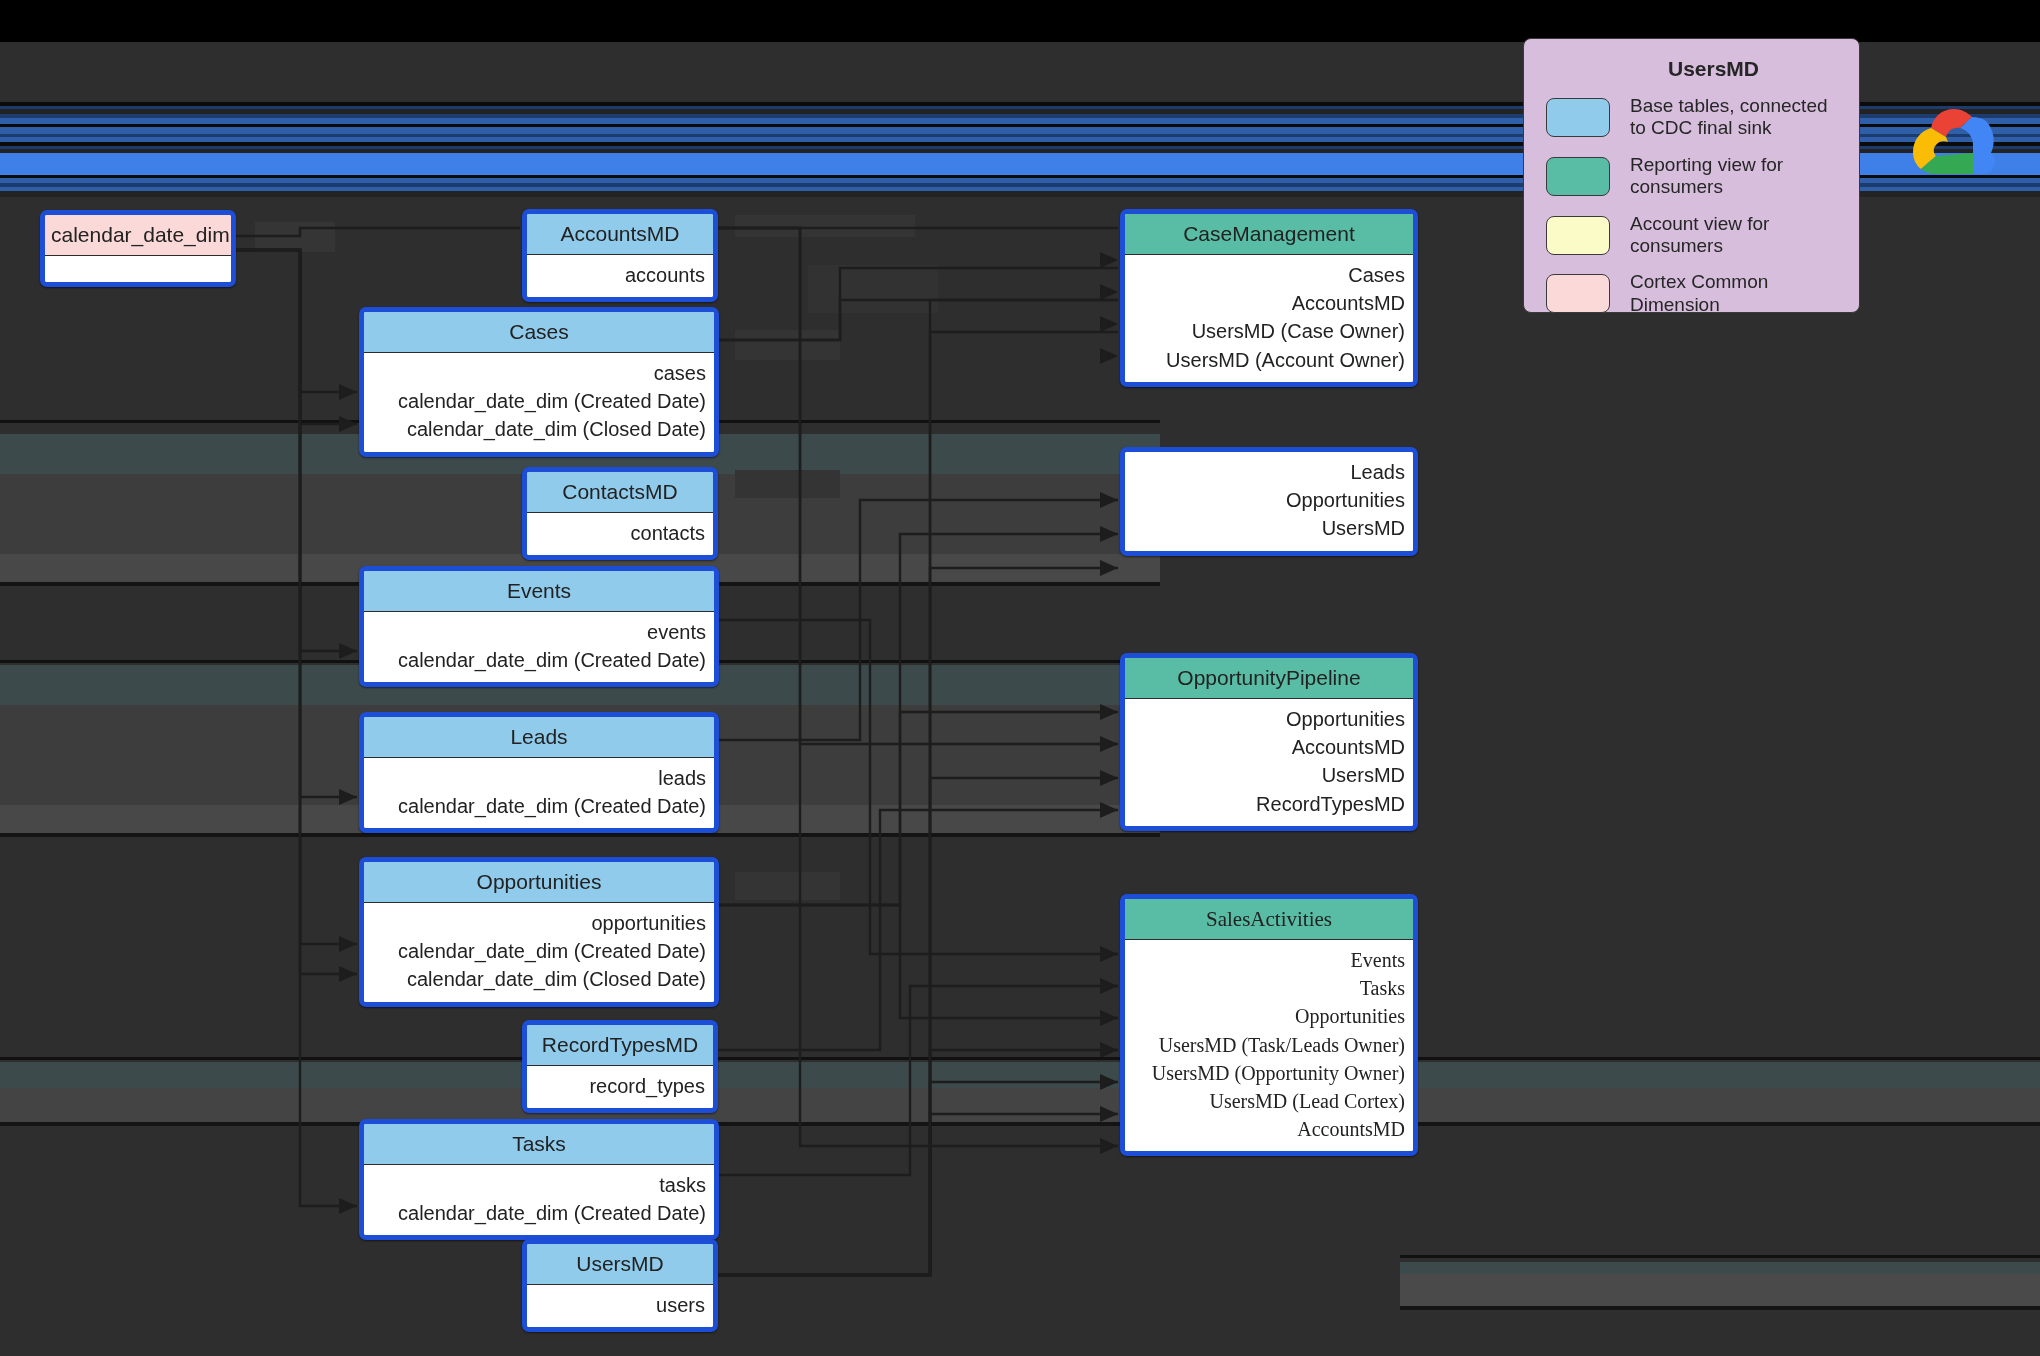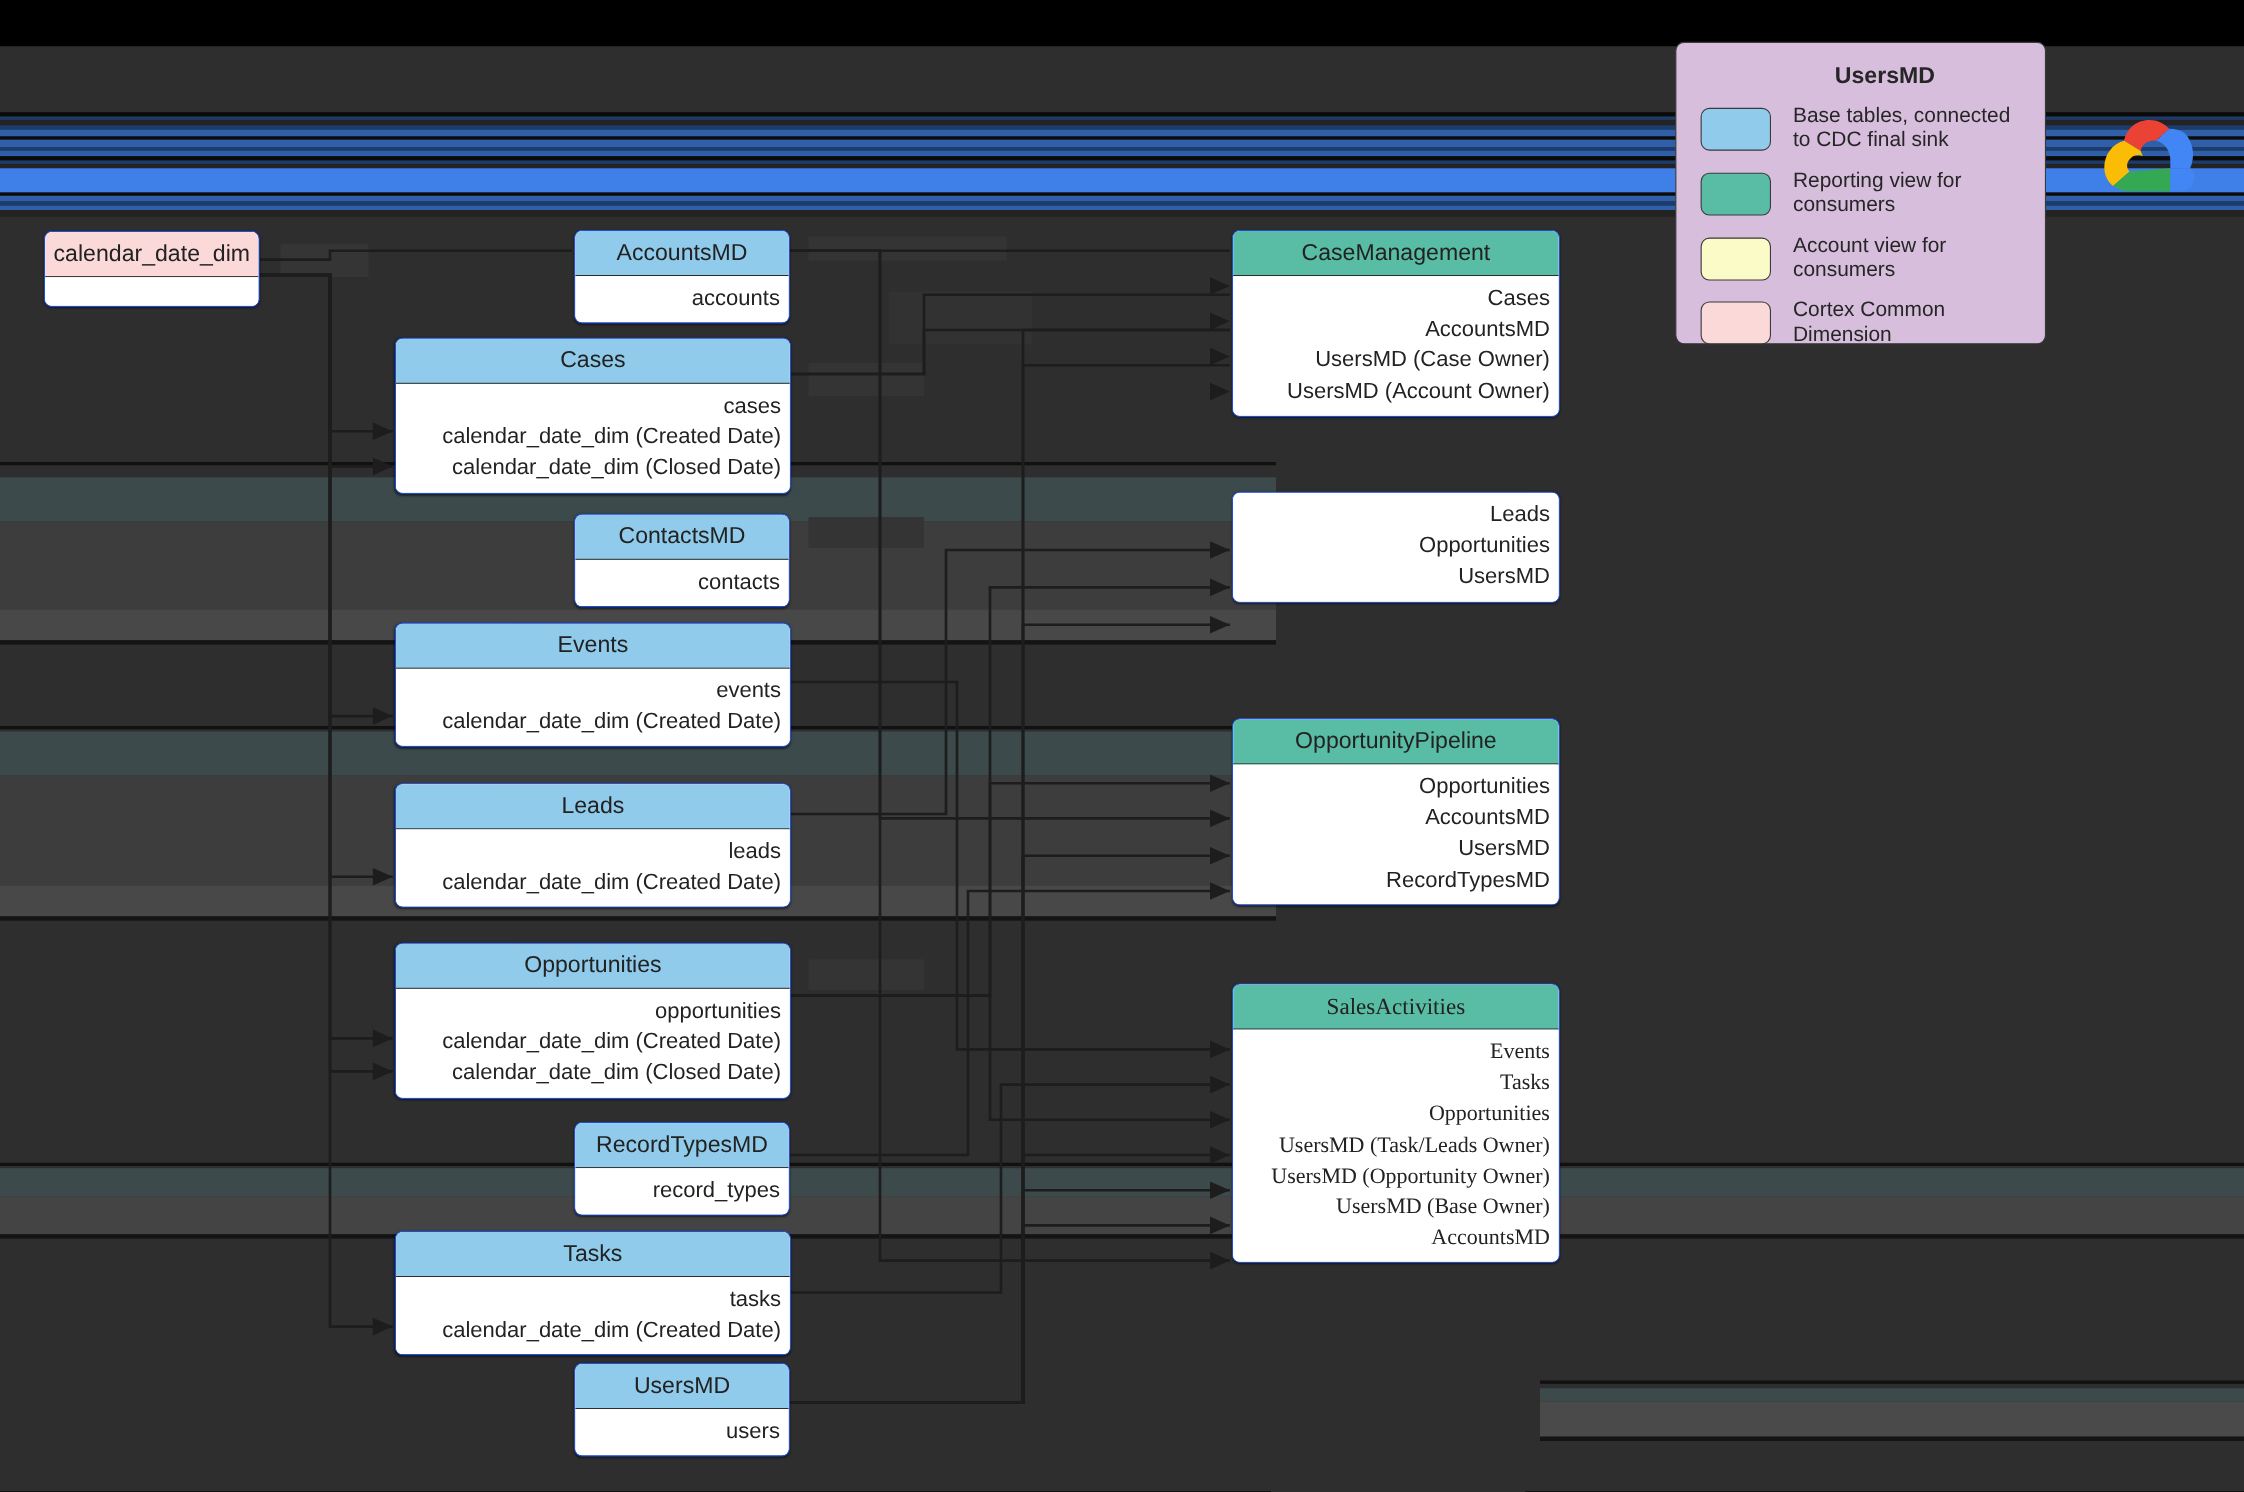--- a/index.html
+++ b/index.html
@@ -32,21 +32,21 @@
   .band-blue   { background: #3f7fe8; }
   .band-blue2  { background: #2f5fa8; }
   .band-blue3  { background: #1c3c6e; }
   .band-teal   { background: #3d4a4c; }
   .band-black  { background: #0b0b0b; }
   .band-grey   { background: #555555; }
 
   
   .ebox {
     position: absolute;
-    border: 1px solid #1d4ed8;
+    border: 5px solid #1d4ed8;
     border-radius: 7px;
     background: #ffffff;
     box-sizing: border-box;
     overflow: hidden;
     box-shadow: 0 1px 2px rgba(0,0,0,.55);
   }
   .ebox .ehead {
     text-align: center;
     font-size: 21px;
     color: #222222;
@@ -332,21 +332,21 @@
         </div>
       </div>
       <div class="ebox" style="left: 1120px; top: 894px; width: 298px; font-family: Liberation Serif, serif;">
         <div class="ehead h-report">SalesActivities</div>
         <div class="ebody">
           <div class="erow">Events</div>
           <div class="erow">Tasks</div>
           <div class="erow">Opportunities</div>
           <div class="erow">UsersMD (Task/Leads Owner)</div>
           <div class="erow">UsersMD (Opportunity Owner)</div>
-          <div class="erow">UsersMD (Base Owner)</div>
+          <div class="erow">UsersMD (Lead Cortex)</div>
           <div class="erow">AccountsMD</div>
         </div>
       </div>
     </div>
 
   <div id="legend">
     <div class="ltitle">UsersMD</div>
     <div id="legend-rows">
         <div class="lrow">
           <div class="lswatch" style="background: rgb(144, 203, 235);"></div>

